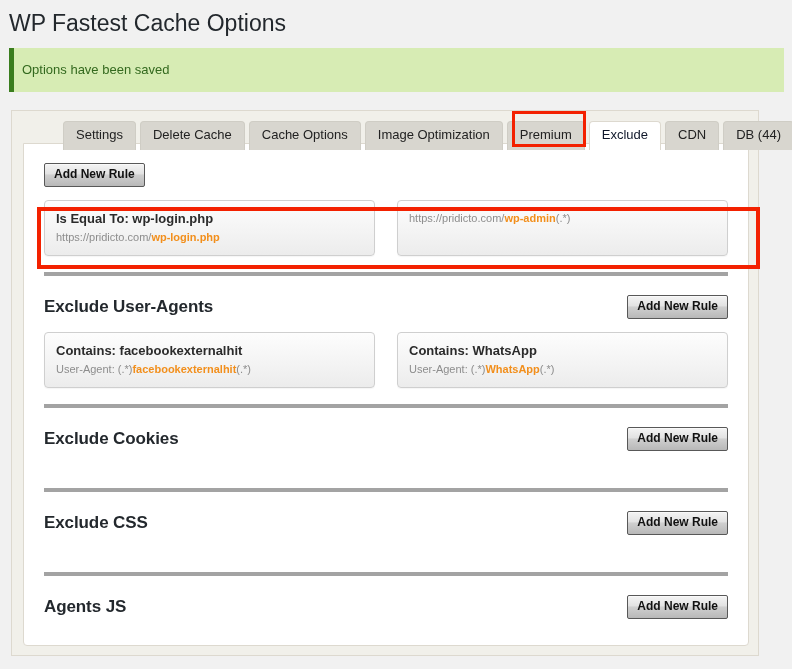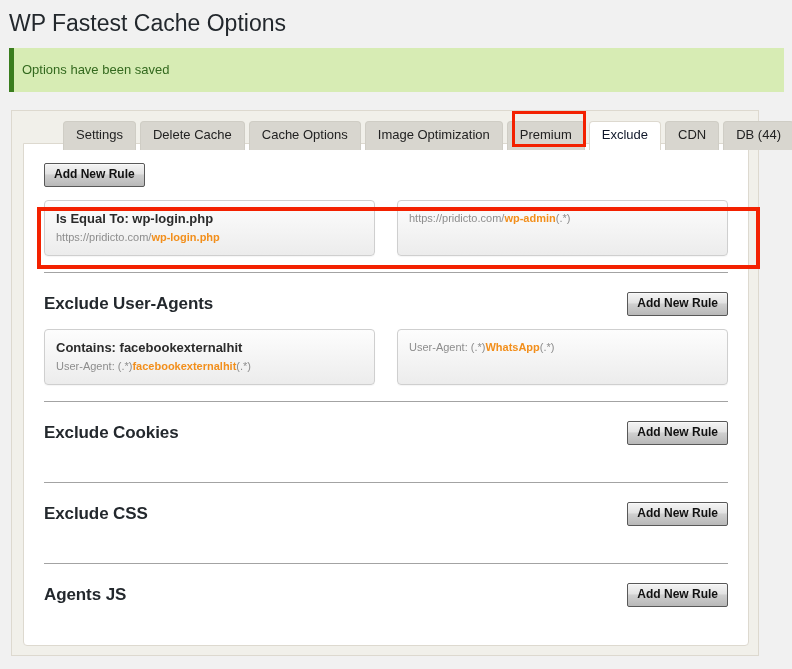--- a/index.html
+++ b/index.html
@@ -113,21 +113,21 @@
   .inner {
     padding: 0 20px;
   }
 
   
   .section {
     position: relative;
     padding-top: 12px;
   }
   .section + .section {
-    border-top: 1px solid #a3a3a3;
+    border-top: 4px solid #a3a3a3;
   }
   .section-head {
     display: flex;
     align-items: center;
     justify-content: space-between;
     height: 38px;
   }
   .section-title {
     font-size: 17px;
     font-weight: bold;
@@ -241,20 +241,21 @@
           <div class="section-head">
             <div class="section-title">Exclude User-Agents</div>
             <button class="btn">Add New Rule</button>
           </div>
           <div class="rules-row">
             <div class="rule-box">
               <div class="rule-title">Contains: facebookexternalhit</div>
               <div class="rule-sub"><span>User-Agent: (.*)</span><span class="hl">facebookexternalhit</span><span>(.*)</span></div>
             </div>
             <div class="rule-box">
+              <div class="rule-title">Contains: WhatsApp</div>
               <div class="rule-sub"><span>User-Agent: (.*)</span><span class="hl">WhatsApp</span><span>(.*)</span></div>
             </div>
           </div>
         </div>
         <div class="section">
           <div class="section-head">
             <div class="section-title">Exclude Cookies</div>
             <button class="btn">Add New Rule</button>
           </div>
           <div class="rules-row empty"></div>

